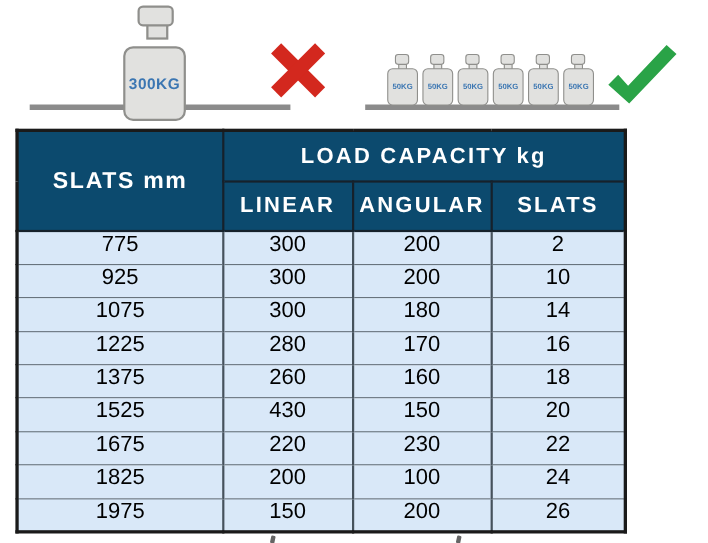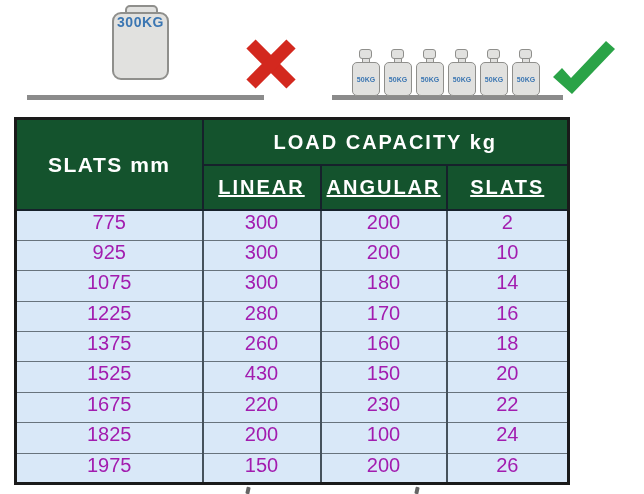--- a/index.html
+++ b/index.html
@@ -9,23 +9,23 @@
   }
   
   .shelf{position:absolute;height:5px;background:#8b8b8b;}
   .shelf-left{left:27px;top:95px;width:237px;}
   .shelf-right{left:332px;top:95px;width:231px;}
 
   .bw-neck{position:absolute;left:133px;top:19px;width:16px;height:13px;
     background:#e1e1df;border:2px solid #8f8f8c;z-index:1;}
   .bw-knob{position:absolute;left:125px;top:5px;width:29px;height:15px;
     background:#e1e1df;border:2px solid #8f8f8c;border-radius:5px;z-index:2;}
-  .bw-body{position:absolute;left:112px;top:12px;width:53px;height:64px;
+  .bw-body{position:absolute;left:112px;top:42px;width:53px;height:64px;
     background:#e1e1df;border:2px solid #8f8f8c;border-radius:9px;z-index:3;
-    display:flex;align-items:flex-start;justify-content:center;}
+    display:flex;align-items:center;justify-content:center;}
   .bw-label{font-weight:bold;font-size:14px;color:#3b76b2;letter-spacing:.5px;}
 
   .sw{position:absolute;top:49px;width:29px;height:48px;}
   .sw .k{position:absolute;left:7px;top:0;width:11px;height:8px;
     background:#e1e1df;border:1.5px solid #8f8f8c;border-radius:3px;z-index:2;}
   .sw .n{position:absolute;left:10px;top:6px;width:6px;height:9px;
     background:#e1e1df;border:1.5px solid #8f8f8c;z-index:1;}
   .sw .b{position:absolute;left:0;top:13px;width:26px;height:32px;
     background:#e1e1df;border:1.5px solid #8f8f8c;border-radius:5px;z-index:3;
     display:flex;align-items:center;justify-content:center;}
@@ -34,28 +34,28 @@
   .cross{position:absolute;left:245px;top:39px;}
   .check{position:absolute;left:550px;top:40px;}
 
   
   table.cap{
     position:absolute;left:14px;top:117px;width:553px;
     border-collapse:collapse;table-layout:fixed;
     border:3px solid #1a1a1a;
   }
   table.cap th{
-    background:#14532d;color:#ffffff;font-weight:bold;text-align:center;
+    background:#0c4a6e;color:#ffffff;font-weight:bold;text-align:center;
     border:2px solid #16212b;
   }
   th.h-length{font-size:21px;letter-spacing:1.5px;}
   th.h-load{font-size:20px;letter-spacing:2px;height:42px;}
-  th.h-sub{font-size:20px;letter-spacing:2px;height:41px;text-decoration:underline;}
+  th.h-sub{font-size:20px;letter-spacing:2px;height:41px;}
   table.cap td{
-    background:#d9e8f8;color:#a21caf;font-size:20px;line-height:23px;
+    background:#d9e8f8;color:#000000;font-size:20px;line-height:23px;
     text-align:center;vertical-align:top;padding:0;
     border-top:1px solid #68737d;border-bottom:1px solid #68737d;
     border-left:2px solid #46525c;border-right:2px solid #46525c;
   }
   table.cap tr.datarow{height:30.4px;}
   td.c-norm{padding-top:2px;}
   td.c-ang{padding-top:7px;}
 
   .artifact{position:absolute;width:4px;height:7px;background:#4a4a4a;
     transform:rotate(12deg);border-radius:1px;opacity:.85;}

